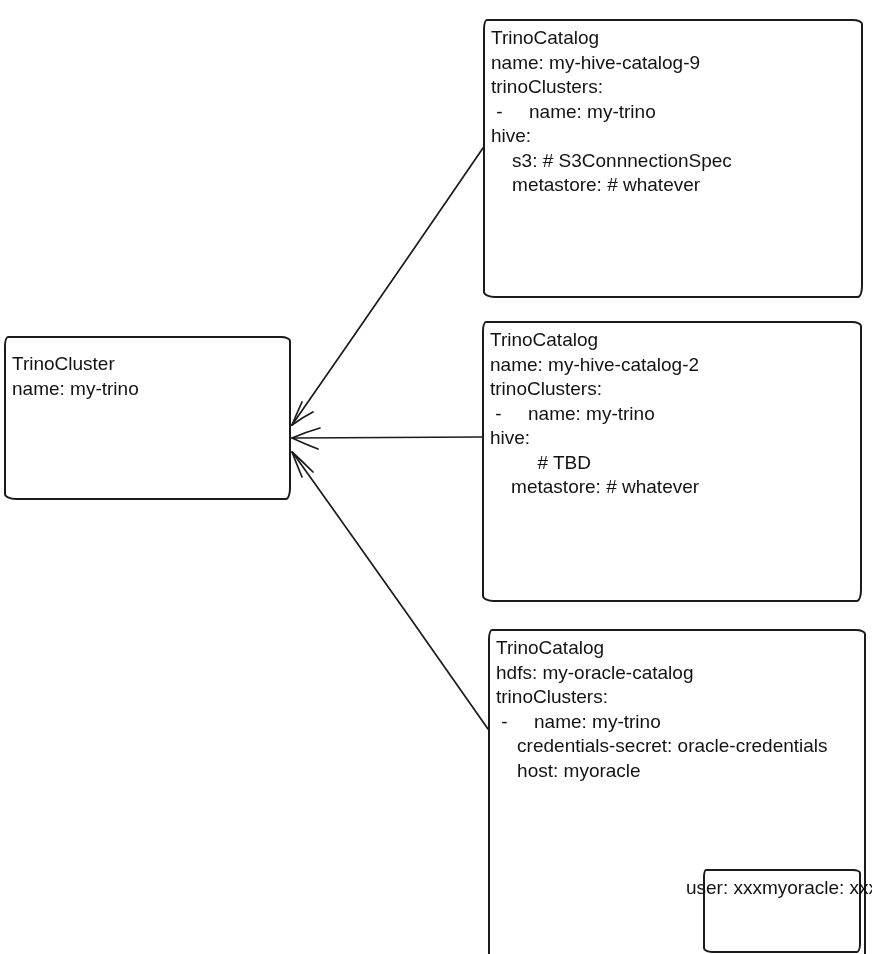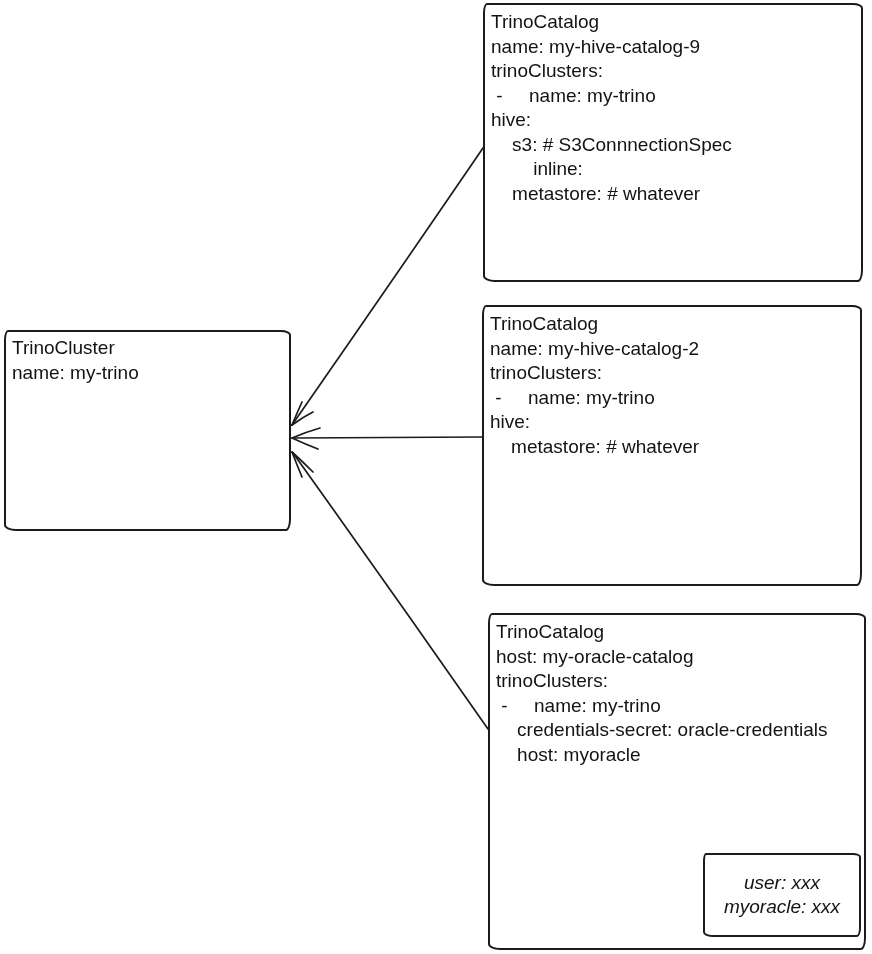--- a/index.html
+++ b/index.html
@@ -12,35 +12,35 @@
     overflow:hidden;
   }
   .box{
     position:absolute;
     box-sizing:border-box;
     background:#ffffff;
     border:2px solid #1b1b1b;
     
     border-radius:4px 10px 5px 12px / 10px 5px 12px 6px;
     padding:5px 6px;
+    margin-top:16px;
   }
   .box .line{
     white-space:pre;
     font-size:19px;
     line-height:24.5px;
   }
-  #cluster-box{left:4px;top:330px;width:287px;height:201px;padding-top:4px;}
+  #cluster-box{left:4px;top:320px;width:287px;height:164px;padding-top:14px;}
   #catalog1-box{left:483px;top:3px;width:380px;height:279px;}
   #catalog2-box{left:482px;top:305px;width:380px;height:281px;}
   #catalog3-box{left:488px;top:613px;width:378px;height:337px;}
   #secret-box{
     left:703px;top:853px;width:158px;height:84px;
-    display:flex;flex-direction:column;justify-content:center;align-items:center;
+    display:flex;flex-direction:row;justify-content:center;
     border-radius:3px 8px 4px 9px / 8px 4px 9px 5px;
-    font-style:italic;
   }
   #secret-box .line{line-height:24px;}
   #connector-layer{
     position:absolute;left:0;top:0;width:872px;height:954px;
     pointer-events:none;
   }
   #connector-layer path{
     stroke:#1b1b1b;
     stroke-width:1.7;
     fill:none;
@@ -84,36 +84,36 @@
     <div class="line">name: my-trino</div>
   </div>
 
   <div class="box" id="catalog1-box">
     <div class="line">TrinoCatalog</div>
     <div class="line">name: my-hive-catalog-9</div>
     <div class="line">trinoClusters:</div>
     <div class="line"> -     name: my-trino</div>
     <div class="line">hive:</div>
     <div class="line">    s3: # S3ConnnectionSpec</div>
-    <div class="line">        inline:</div>
     <div class="line">    metastore: # whatever</div>
   </div>
 
   <div class="box" id="catalog2-box">
     <div class="line">TrinoCatalog</div>
     <div class="line">name: my-hive-catalog-2</div>
     <div class="line">trinoClusters:</div>
     <div class="line"> -     name: my-trino</div>
     <div class="line">hive:</div>
+    <div class="line">         # TBD</div>
     <div class="line">    metastore: # whatever</div>
   </div>
 
   <div class="box" id="catalog3-box">
     <div class="line">TrinoCatalog</div>
-    <div class="line">host: my-oracle-catalog</div>
+    <div class="line">hdfs: my-oracle-catalog</div>
     <div class="line">trinoClusters:</div>
     <div class="line"> -     name: my-trino</div>
     <div class="line">    credentials-secret: oracle-credentials</div>
     <div class="line">    host: myoracle</div>
   </div>
 
   <div class="box" id="secret-box">
     <div class="line">user: xxx</div>
     <div class="line">myoracle: xxx</div>
   </div>

